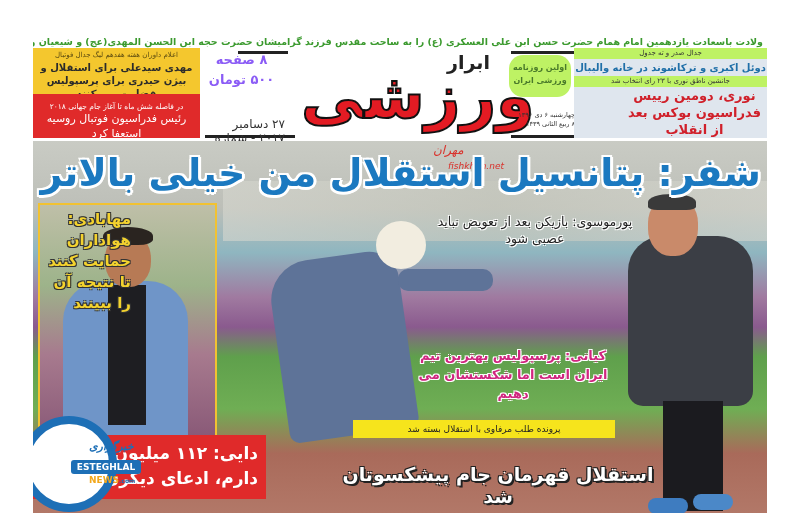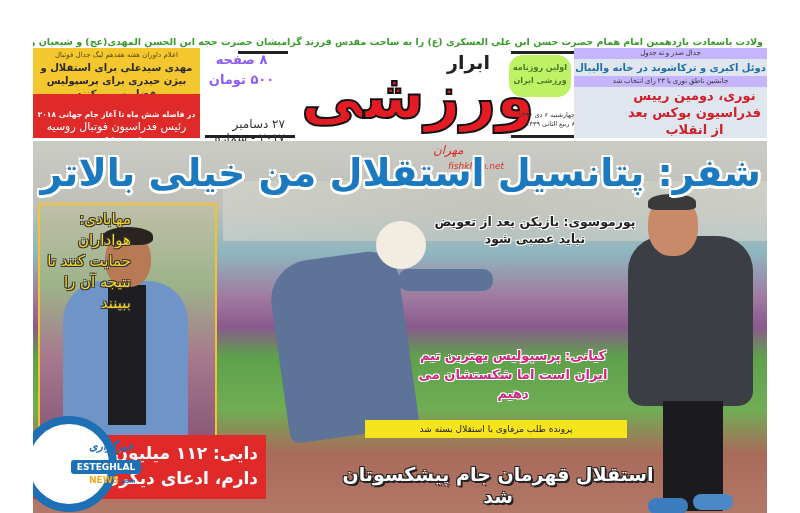--- a/index.html
+++ b/index.html
@@ -5,34 +5,34 @@
   html,body{margin:0;padding:0;}
   body{width:800px;height:513px;background:#ffffff;position:relative;overflow:hidden;font-family:"DejaVu Sans",sans-serif;}
   .page{position:absolute;left:33px;top:35px;width:734px;height:478px;background:#fff;}
   .topline{position:absolute;left:0;right:0;top:0;height:13px;text-align:right;color:#3b9a2e;font-size:9.5px;font-weight:bold;direction:rtl;white-space:nowrap;overflow:hidden;line-height:13px;padding-right:4px;}
   .rule{position:absolute;height:3px;background:#222;}
   
   .ybox{position:absolute;left:0;top:13px;width:167px;height:46px;background:#f4c72e;direction:rtl;text-align:center;}
   .ybox .kicker{font-size:7px;color:#5a4a10;margin-top:3px;}
   .ybox .head{font-size:10px;font-weight:bold;color:#2b2b2b;line-height:13px;margin-top:2px;}
   .rbox{position:absolute;left:0;top:59px;width:167px;height:44px;background:#e02a2a;direction:rtl;text-align:center;color:#fff;}
-  .rbox .kicker{font-size:7.5px;font-weight:bold;margin-top:16px;}
+  .rbox .kicker{font-size:7.5px;font-weight:normal;margin-top:8px;}
   .rbox .head{font-size:11px;line-height:15px;}
   .price{position:absolute;left:167px;top:15px;width:83px;text-align:center;direction:rtl;}
   .price .p1,.price .p2{font-size:13px;font-weight:bold;color:#8b5cf6;line-height:20px;}
   .issue{position:absolute;left:172px;top:82px;width:80px;font-size:12px;color:#333;direction:rtl;text-align:right;}
   
   .logo{position:absolute;left:260px;top:14px;width:215px;height:92px;}
   .logo .main{position:absolute;left:8px;top:8px;font-size:62px;font-weight:bold;color:#e31b23;direction:rtl;letter-spacing:-3px;-webkit-text-stroke:2px #111;line-height:80px;}
   .logo .abrar{position:absolute;right:18px;top:2px;font-size:19px;font-weight:bold;color:#222;direction:rtl;}
   .tagline{position:absolute;left:476px;top:20px;width:62px;height:42px;background:#bef264;border-radius:14px;text-align:center;direction:rtl;font-size:8px;font-weight:bold;color:#4a7a2a;line-height:13px;padding-top:6px;box-sizing:border-box;}
   .dateline{position:absolute;left:478px;top:76px;width:64px;font-size:6.5px;color:#333;direction:rtl;text-align:right;line-height:9px;}
   
   .rbox2{position:absolute;left:541px;top:13px;width:193px;height:90px;background:#dfe6ee;direction:rtl;text-align:center;}
-  .rbox2 .ybar{background:#c4b5fd;font-size:7px;color:#333;height:11px;line-height:11px;font-family:Liberation Serif, serif;}
+  .rbox2 .ybar{background:#bef264;font-size:7px;color:#333;height:11px;line-height:11px;}
   .rbox2 .blue{font-size:10px;font-weight:bold;color:#1f6fa8;line-height:17px;}
   .rbox2 .red{font-size:13px;font-weight:bold;color:#d0202a;line-height:17px;margin-top:0;padding-left:48px;}
   
   .photo{position:absolute;left:0;top:106px;width:734px;height:372px;overflow:hidden;
     background:linear-gradient(180deg,#c9cbc4 0%,#bdbfb8 18%,#8fb6c0 30%,#a07aa0 42%,#8a5a8e 50%,#5fa04c 58%,#6fae54 72%,#a96a5a 84%,#b27868 100%);}
   .photo .stands{position:absolute;left:190px;top:40px;width:544px;height:60px;background:linear-gradient(90deg,#d6d7cf,#c8cabf,#d6d7cf);opacity:.6;}
   .left-photo{position:absolute;left:5px;top:62px;width:175px;height:230px;background:linear-gradient(180deg,#bfbfa8 0%,#9db38a 35%,#a77a8e 65%,#8a5a78 100%);border:2px solid #f1c232;}
   .person1{position:absolute;left:25px;top:90px;width:130px;height:240px;}
   .person1 .head{position:absolute;left:47px;top:0;width:46px;height:56px;background:#b77a55;border-radius:50% 50% 45% 45%;}
   .person1 .hair{position:absolute;left:45px;top:-4px;width:50px;height:18px;background:#2a2420;border-radius:50% 50% 30% 30%;}
@@ -46,27 +46,27 @@
   .person3 .head{position:absolute;left:55px;top:0;width:50px;height:60px;background:#c98a6a;border-radius:45%;}
   .person3 .hair{position:absolute;left:55px;top:-2px;width:48px;height:16px;background:#3a3a3a;border-radius:50% 50% 20% 20%;}
   .person3 .body{position:absolute;left:35px;top:40px;width:125px;height:170px;background:#3b3e45;border-radius:35px 35px 15px 15px;}
   .person3 .legs{position:absolute;left:70px;top:205px;width:60px;height:110px;background:#1b1b1f;}
   .person3 .shoe{position:absolute;left:55px;top:302px;width:40px;height:16px;background:#3e7cc0;border-radius:8px;}
   .person3 .shoe2{position:absolute;left:100px;top:298px;width:40px;height:16px;background:#4b88c8;border-radius:8px;}
   .headline{position:absolute;left:0;right:6px;top:10px;direction:rtl;text-align:center;font-size:38px;font-weight:bold;color:#1b79c0;
     text-shadow:2px 2px 0 #fff,-2px -2px 0 #fff,2px -2px 0 #fff,-2px 2px 0 #fff,0 3px 0 #fff,3px 0 0 #fff;letter-spacing:-1px;white-space:nowrap;}
   .wm{position:absolute;left:400px;top:2px;font-size:12px;color:#d9322c;font-style:italic;direction:rtl;}
   .wm2{position:absolute;left:395px;top:20px;font-size:9px;color:#d9322c;font-style:italic;padding-left:20px;}
-  .yl-quote{position:absolute;left:8px;top:68px;direction:rtl;text-align:right;width:90px;font-size:15px;font-weight:normal;color:#f4d32e;line-height:21px;
+  .yl-quote{position:absolute;left:8px;top:68px;direction:rtl;text-align:right;width:90px;font-size:15px;font-weight:bold;color:#f4d32e;line-height:21px;
     text-shadow:1px 1px 0 #333,-1px -1px 0 #333,1px -1px 0 #333,-1px 1px 0 #333;}
-  .pm-quote{position:absolute;left:392px;top:72px;width:220px;direction:rtl;text-align:center;font-size:12.5px;font-weight:bold;color:#222;line-height:17px;
+  .pm-quote{position:absolute;left:392px;top:72px;width:220px;direction:rtl;text-align:center;font-size:12.5px;font-weight:normal;color:#222;line-height:17px;
     text-shadow:1px 1px 0 #fff,-1px -1px 0 #fff,1px -1px 0 #fff,-1px 1px 0 #fff;}
   .ky-quote{position:absolute;left:380px;top:205px;width:200px;direction:rtl;text-align:center;font-size:13px;font-weight:bold;color:#d0267f;line-height:19px;
     text-shadow:1px 1px 0 #fff,-1px -1px 0 #fff,1px -1px 0 #fff,-1px 1px 0 #fff;}
-  .yellow-strip{position:absolute;left:332px;top:279px;width:262px;height:18px;background:#f6e41c;direction:rtl;text-align:center;font-size:9px;color:#222;line-height:18px;}
+  .yellow-strip{position:absolute;left:320px;top:279px;width:262px;height:18px;background:#f6e41c;direction:rtl;text-align:center;font-size:9px;color:#222;line-height:18px;}
   .bottom-head{position:absolute;left:300px;top:322px;width:330px;direction:rtl;text-align:center;font-size:19px;font-weight:bold;color:#fff;
     text-shadow:2px 2px 0 #222,-1px -1px 0 #222,1px -1px 0 #222,-1px 1px 0 #222;}
   .red-band{position:absolute;left:0;top:294px;width:233px;height:64px;background:#e02a2a;direction:rtl;text-align:right;color:#fff;font-weight:bold;font-size:17px;line-height:25px;padding:6px 8px 0 0;box-sizing:border-box;}
   .badge{position:absolute;left:-24px;top:265px;width:110px;height:110px;}
   .badge .ring{position:absolute;left:12px;top:10px;width:80px;height:80px;border-radius:50%;border:8px solid #1d6fb6;background:#fff;}
   .badge .pill{position:absolute;left:62px;top:54px;width:70px;height:14px;background:#1d6fb6;color:#fff;font-size:9px;font-weight:bold;text-align:center;line-height:14px;border-radius:3px;}
   .badge .fa{position:absolute;left:80px;top:34px;font-size:11px;font-weight:bold;color:#1d6fb6;direction:rtl;font-style:italic;}
   .badge .news{position:absolute;left:80px;top:69px;font-size:9px;font-weight:bold;color:#f2a81d;}
   .badge .com{font-size:6px;color:#1d6fb6;}
 </style>

